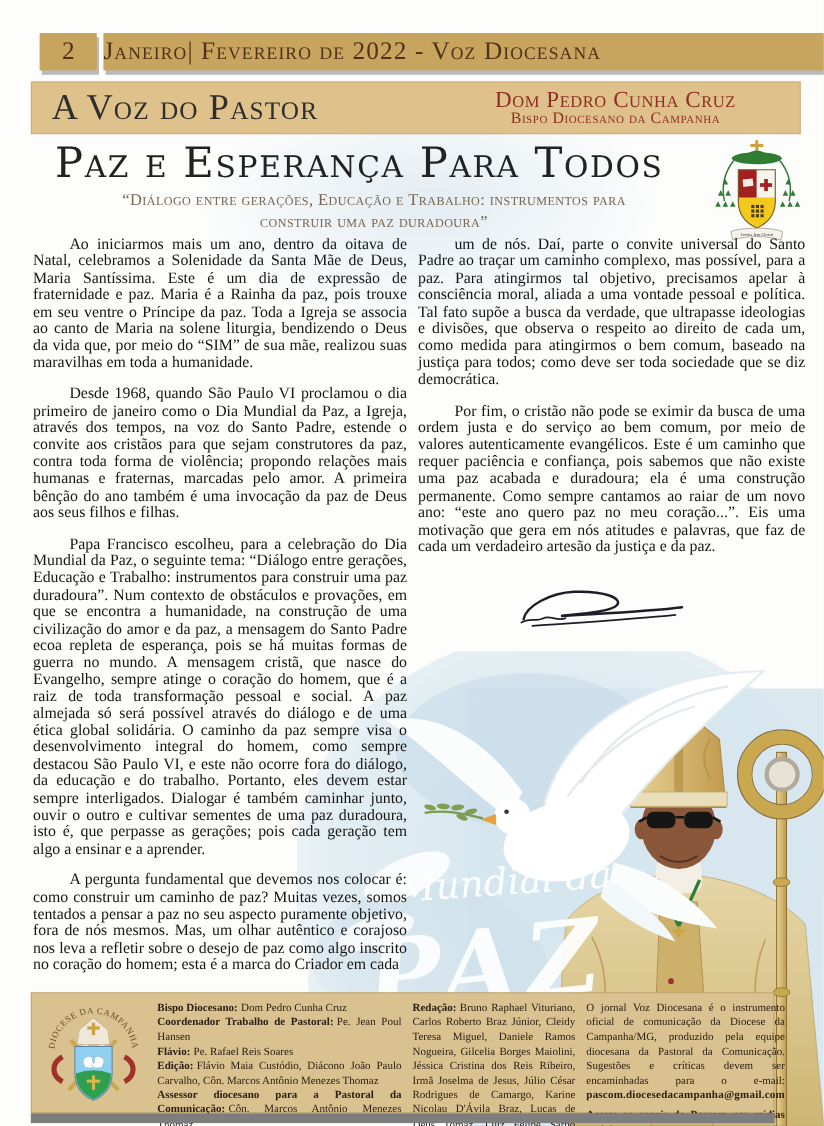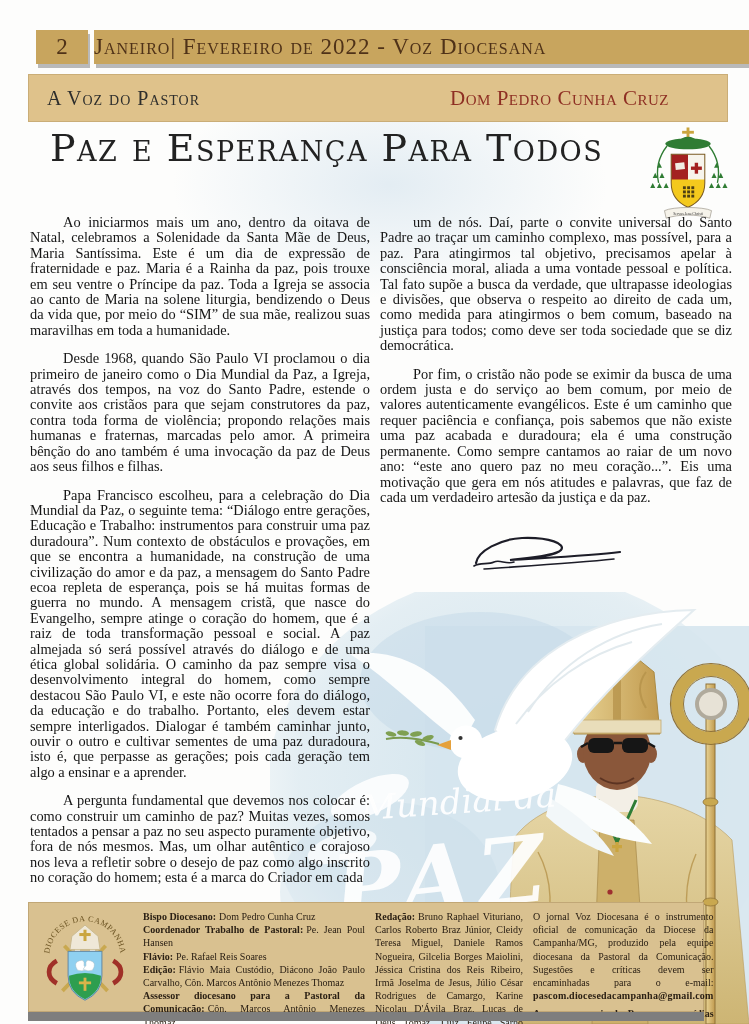--- a/index.html
+++ b/index.html
@@ -11,21 +11,21 @@
   .hdr-num{position:absolute;left:36px;top:30px;width:52px;height:34px;background:#c8a55e;
         z-index:2;display:flex;align-items:center;justify-content:center;
         font-size:23px;color:#4f3218;box-shadow:2px 4px 0 rgba(130,130,130,.55);}
   .hdr-bar{position:absolute;left:94px;top:30px;width:698px;height:34px;background:#c8a55e;
         z-index:2;display:flex;align-items:center;box-sizing:border-box;
         font-variant:small-caps;font-size:23px;letter-spacing:1px;color:#4f3218;
         box-shadow:2px 4px 0 rgba(130,130,130,.55);}
   .sect-bar{position:absolute;left:28px;top:74px;width:700px;height:48px;background:#dfc28b;
         z-index:2;display:flex;align-items:center;justify-content:space-between;
         padding:0 18px;box-sizing:border-box;border:1px solid rgba(140,110,60,.25);}
-  .sect-left{font-variant:small-caps;font-size:20px;letter-spacing:1px;color:#2e2e2c;}
+  .sect-left{font-variant:small-caps;font-size:33px;letter-spacing:1px;color:#2e2e2c;}
   .sect-right{text-align:center;color:#8e2f23;line-height:1.05;margin-right:40px;}
   .sect-right .l1{font-variant:small-caps;font-size:21px;letter-spacing:.5px;}
   .sect-right .l2{font-variant:small-caps;font-size:14.5px;letter-spacing:.5px;}
   
   .title{position:absolute;left:50px;top:126px;width:580px;z-index:2;text-align:left;
         font-variant:small-caps;font-size:38px;letter-spacing:1.5px;color:#222;
         white-space:nowrap;font-family:"DejaVu Serif",serif;}
   .subtitle{position:absolute;left:90px;top:172px;width:500px;z-index:2;text-align:center;
         font-variant:small-caps;font-size:15px;letter-spacing:.4px;color:#776751;line-height:1.35;}
   .crest{position:absolute;left:646px;top:122px;width:84px;height:100px;z-index:2;}
@@ -58,24 +58,26 @@
 <div class="page">
   <div class="wash-top"></div>
 
   <div class="hdr-num">2</div>
   <div class="hdr-bar">Janeiro| Fevereiro de 2022 - Voz Diocesana</div>
 
   <div class="sect-bar">
     <div class="sect-left">A Voz do Pastor</div>
     <div class="sect-right">
       <div class="l1">Dom Pedro Cunha Cruz</div>
+      <div class="l2">Bispo Diocesano da Campanha</div>
     </div>
   </div>
 
   <div class="title">Paz e Esperança Para Todos</div>
+  <div class="subtitle">“Diálogo entre gerações, Educação e Trabalho: instrumentos para construir uma paz duradoura”</div>
 
   <svg class="crest" viewBox="0 0 100 118">
     <rect x="48.3" y="6" width="3.4" height="15" fill="#caa53f"></rect>
     <rect x="43" y="10" width="14" height="3.4" fill="#caa53f"></rect>
     <path d="M36,24 Q50,10 64,24 Z" fill="#2f7c33"></path>
     <ellipse cx="50" cy="25.5" rx="27" ry="6.5" fill="#2f7c33"></ellipse>
     <path d="M25,28 C14,42 12,58 15,72" stroke="#2f7c33" stroke-width="1.6" fill="none"></path>
     <path d="M75,28 C86,42 88,58 85,72" stroke="#2f7c33" stroke-width="1.6" fill="none"></path>
     <g fill="#2f7c33">
       <path d="M13,54 l3,-6 l3,6 z"></path>

